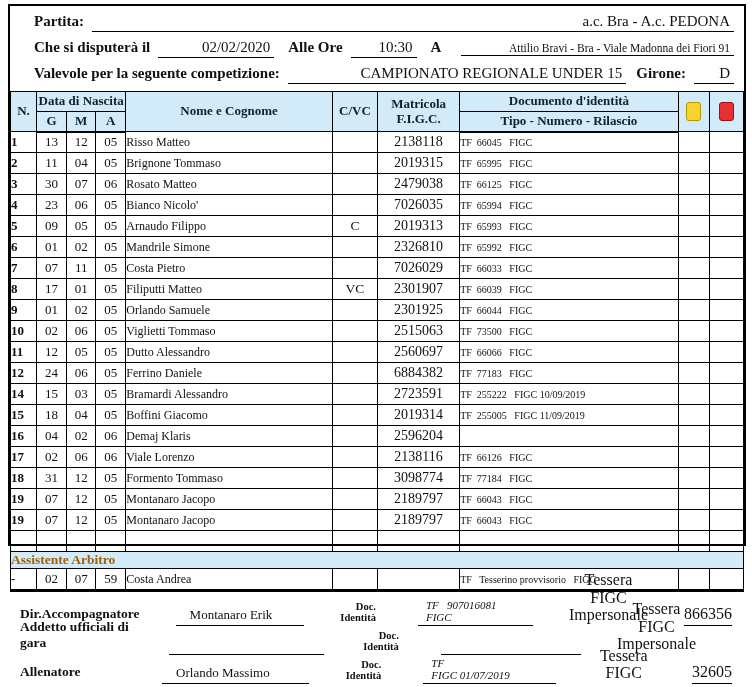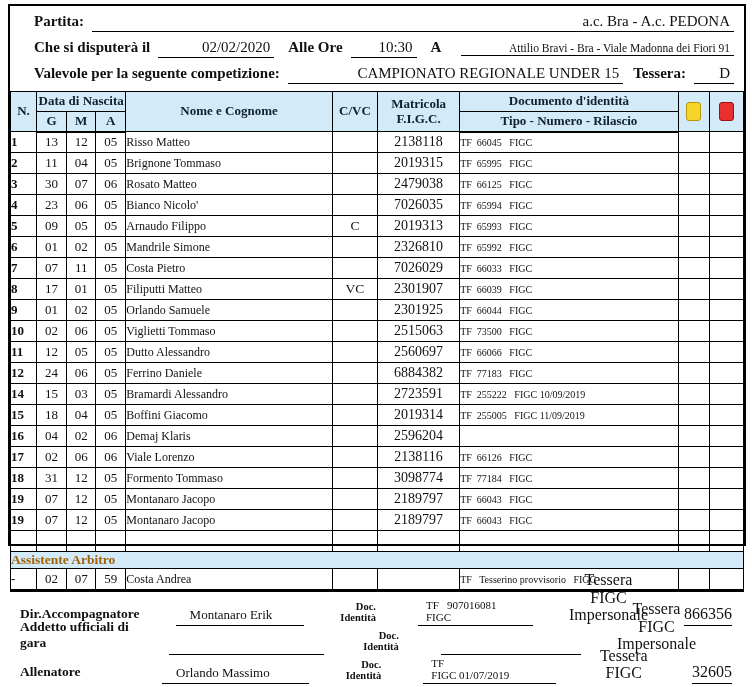--- a/index.html
+++ b/index.html
@@ -32,21 +32,21 @@
   .cardbox.red    { background:var(--rc); border:1.5px solid var(--rcb); }
   td.banner { background:var(--hdr-bg); font-weight:bold; font-size:13.5px; padding:2px 0 2px 5px; border-top:2px solid #000; color:#a16207; }
   tr.ref-row td { border-bottom:3px solid #000; height:22px; }
 
   
   .officials { padding:6px 6px 0 10px; }
   .orow { display:flex; align-items:flex-end; height:28px; margin-bottom:1px;gap:36px; }
   .o-role { width:158px; font-weight:bold; font-size:13.5px; padding-bottom:4px; }
   .o-name { width:192px; border-bottom:1px solid #000; font-size:13px; padding:0 4px 2px 14px; white-space:nowrap; }
   .o-doclabel { width:60px; font-weight:bold; font-size:10.5px; text-align:right; line-height:1.1; padding:0 6px 2px 0; box-sizing:border-box; }
-  .o-docval { width:182px; border-bottom:1px solid #000; font-size:11px; line-height:1.15; padding:0 2px 1px 8px; white-space:pre; }
+  .o-docval { width:182px; border-bottom:1px solid #000; font-size:11px; line-height:1.15; padding:0 2px 1px 8px; white-space:pre;font-style:italic; }
   .o-teslabel { width:96px; font-weight:normal; font-size:16px; text-align:center; line-height:1.1; padding-bottom:2px; }
   .o-tesval { flex:1; border-bottom:1px solid #000; font-size:16px; text-align:center; padding-bottom:2px; margin-right:6px; }
 </style>
 </head>
 <body>
 
 <div class="sheet">
 
   <div class="tophdr">
     <div class="hline">
@@ -57,21 +57,21 @@
       <span class="hlabel">Che si disputerà il</span>
       <span class="uline" style="width:108px;">02/02/2020</span>
       <span class="hlabel" style="margin-left:14px;">Alle Ore</span>
       <span class="uline" style="width:58px;">10:30</span>
       <span class="hlabel" style="margin-left:14px;">A</span>
       <span class="uline grow small-val" style="margin-left:20px;">Attilio Bravi - Bra - Viale Madonna dei Fiori 91</span>
     </div>
     <div class="hline" style="margin-bottom:2px;">
       <span class="hlabel">Valevole per la seguente competizione:</span>
       <span class="uline grow">CAMPIONATO REGIONALE UNDER 15</span>
-      <span class="hlabel" style="margin-left:10px;">Tessera:</span>
+      <span class="hlabel" style="margin-left:10px;">Girone:</span>
       <span class="uline" style="width:32px;">D</span>
     </div>
   </div>
 
   <table class="roster">
     <colgroup>
       <col style="width:26px">
         <col style="width:30px">
         <col style="width:29px">
         <col style="width:30px">

